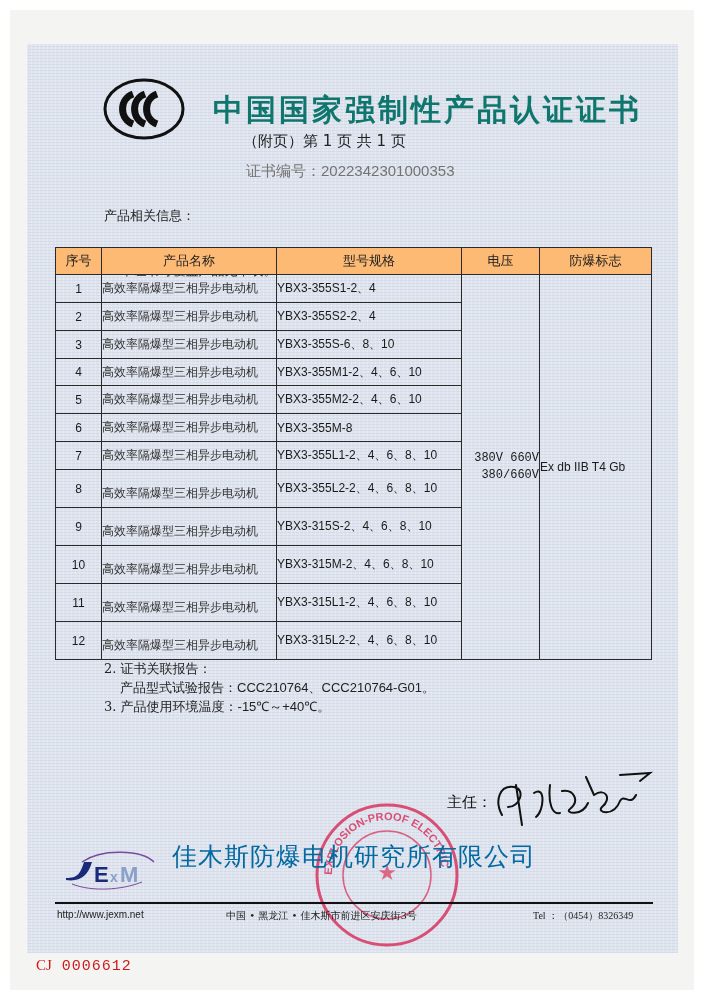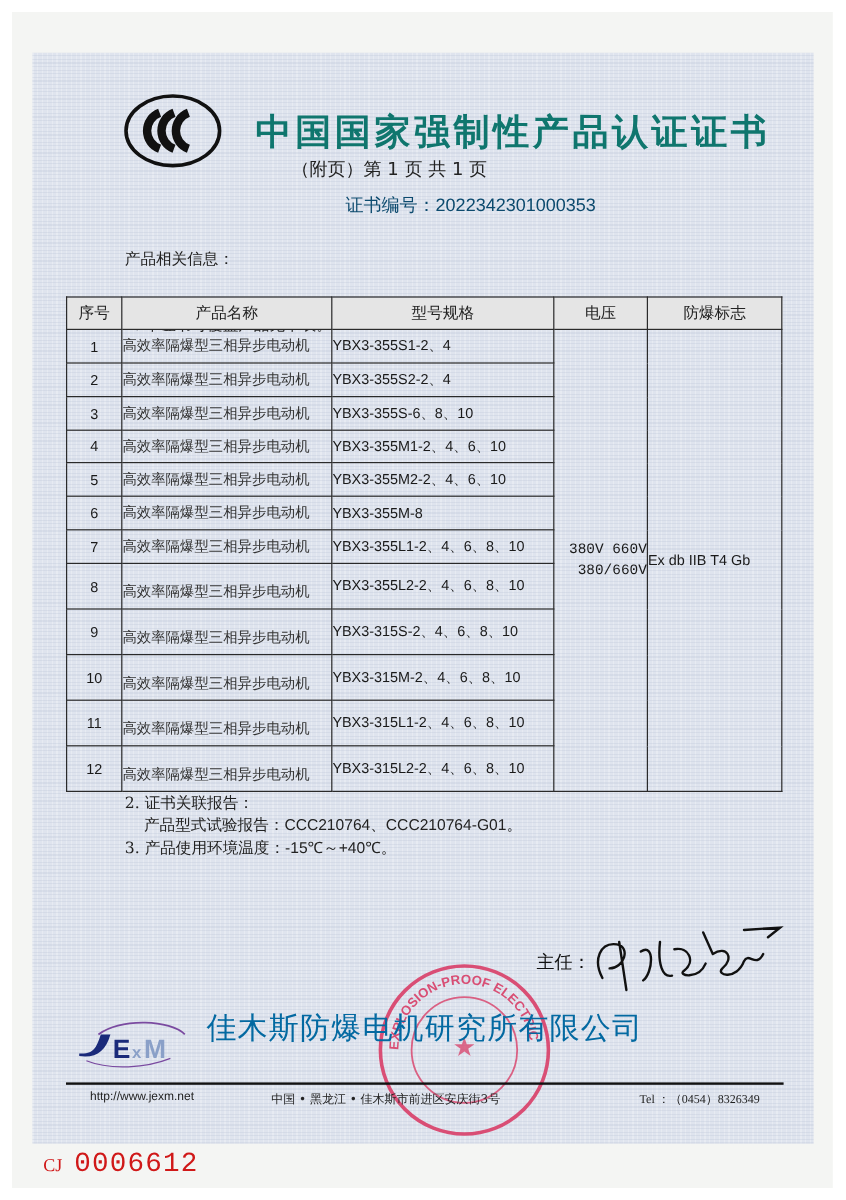--- a/index.html
+++ b/index.html
@@ -7,48 +7,48 @@
   .paper { position:absolute; left:10px; top:10px; width:684px; height:980px; background:#f4f5f3; }
   .pattern { position:absolute; left:27px; top:44px; width:651px; height:909px;
     background-color:#dfe4ee;
     background-image:
       repeating-linear-gradient(0deg, rgba(180,190,210,0.25) 0px, rgba(180,190,210,0.25) 1px, transparent 1px, transparent 3px),
       repeating-linear-gradient(90deg, rgba(255,255,255,0.25) 0px, rgba(255,255,255,0.25) 1px, transparent 1px, transparent 4px); }
   .abs { position:absolute; }
   .ccc-logo { left:103px; top:78px; width:82px; height:62px; }
   .title { left:213px; top:90px; font-size:30px; letter-spacing:3px; font-weight:bold; font-family:"DejaVu Sans", sans-serif; white-space:nowrap; color:#0f766e; }
   .subtitle { left:243px; top:132px; font-size:15px; white-space:nowrap; color:#222; }
-  .certno { left:246px; top:162px; font-size:15px; white-space:nowrap; color:#0c4a6e;margin-left:42px; }
+  .certno { left:246px; top:162px; font-size:15px; white-space:nowrap; color:#737373; }
   .certno .num { font-family:"Liberation Sans", sans-serif; font-size:15px; }
   .info1 { left:104px; top:207px; font-size:13px; font-family:"DejaVu Serif", serif; color:#222; }
   .info2 { left:104px; top:225px; font-size:13px; font-family:"DejaVu Serif", serif; color:#222;margin-top:37px; }
   table.products { position:absolute; left:55px; top:247px; width:596px; border-collapse:collapse; table-layout:fixed; }
   table.products td, table.products th { border:1.5px solid #2a2a2a; padding:0; font-weight:normal; }
-  table.products th { background:#e5e5e5; height:26px; font-size:13px; font-family:"DejaVu Serif", serif; color:#222; }
+  table.products th { background:#fdba74; height:26px; font-size:13px; font-family:"DejaVu Serif", serif; color:#222; }
   table.products td { font-size:12px; }
   td.idx { text-align:center; font-family:"Liberation Sans", sans-serif; font-size:13px; }
   td.pname { font-family:"DejaVu Serif", serif; font-size:11px; padding-left:4px; color:#333; white-space:nowrap; }
   td.model { font-family:"Liberation Sans", sans-serif; font-size:13px; padding-left:6px; white-space:nowrap; }
   td.voltage { text-align:right; font-family:Liberation Mono, monospace; font-size:13px; line-height:17px; }
   td.exmark { text-align:left; font-family:Liberation Sans, sans-serif; font-size:13px; }
   .note { font-size:13px; font-family:"DejaVu Serif", serif; color:#222; white-space:nowrap; }
   .note .lat { font-family:"Liberation Sans", sans-serif; }
   .director { left:447px; top:793px; font-size:15px; color:#111; }
   .signature { left:490px; top:755px; width:175px; height:80px; }
   .stamp { left:312px; top:800px; width:150px; height:150px; }
   .jem-logo { left:62px; top:848px; width:95px; height:42px; }
   .company { left:172px; top:840px; font-size:25px; letter-spacing:1px; color:#0369a1; white-space:nowrap; }
   .rule { left:55px; top:902px; width:598px; height:2px; background:#111; }
   .footer { top:909px; font-size:10px; color:#222; white-space:nowrap; }
-  .f-url { left:75px; font-family:"Liberation Sans", sans-serif; }
+  .f-url { left:57px; font-family:"Liberation Sans", sans-serif; }
   .f-addr { left:226px; font-family:"DejaVu Serif", serif; font-size:10px; }
   .f-tel { left:533px; font-family:"Liberation Serif", serif; }
   .serial { left:36px; top:957px; color:#d01818; white-space:nowrap; font-family:"Liberation Mono", monospace; }
   .serial .pre { font-size:15px; margin-right:10px; font-family:"Liberation Serif", serif; }
-  .serial .num { font-size:23px; letter-spacing:1px;text-align:center; }
+  .serial .num { font-size:15px; letter-spacing:1px;text-align:center; }
 </style>
 </head>
 <body>
 
 <div class="paper"></div>
 <div class="pattern"></div>
 
 <svg class="abs ccc-logo" viewBox="0 0 82 62">
   <ellipse cx="41" cy="31" rx="39" ry="29" fill="none" stroke="#111" stroke-width="3"></ellipse>
   <path d="M30 16 A16 16 0 0 0 30 46" fill="none" stroke="#111" stroke-width="7"></path>

